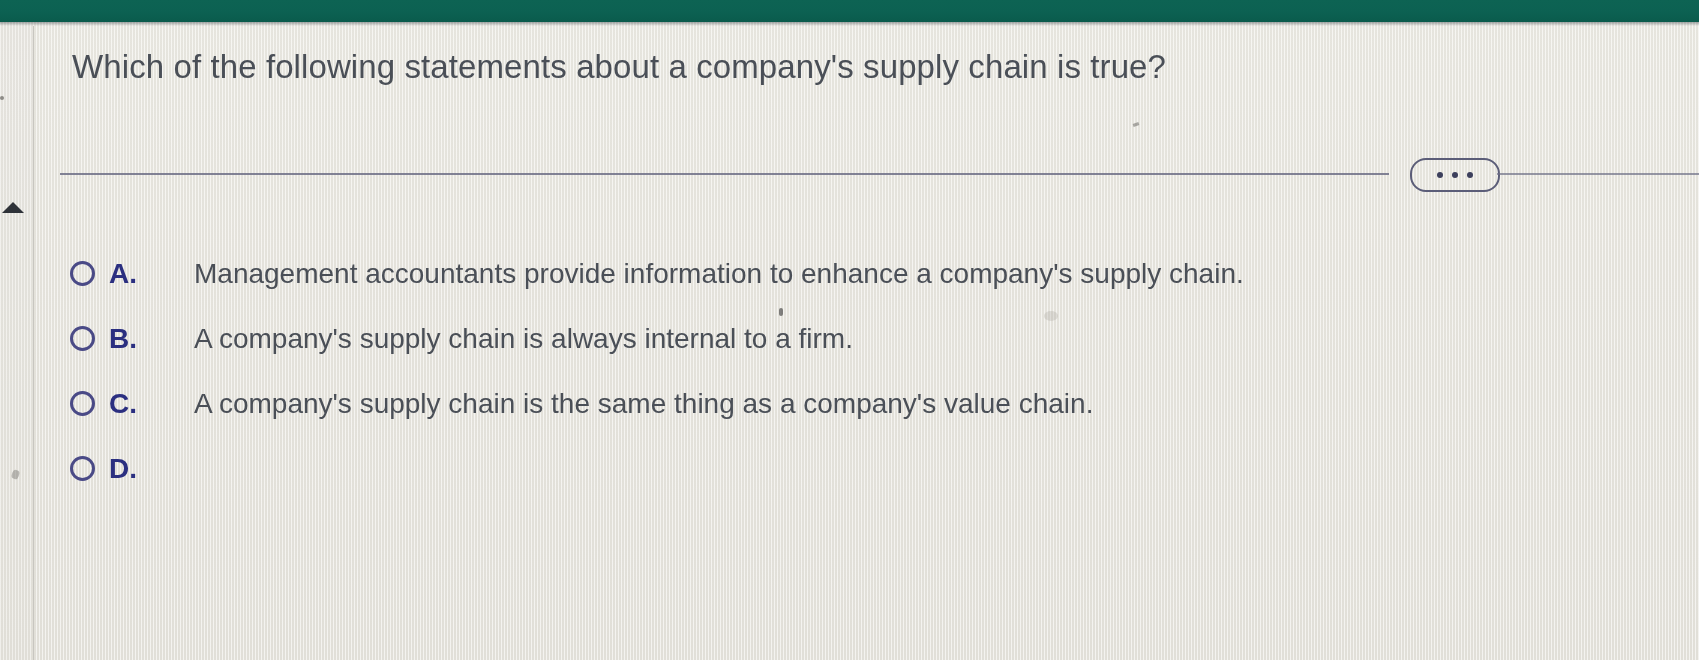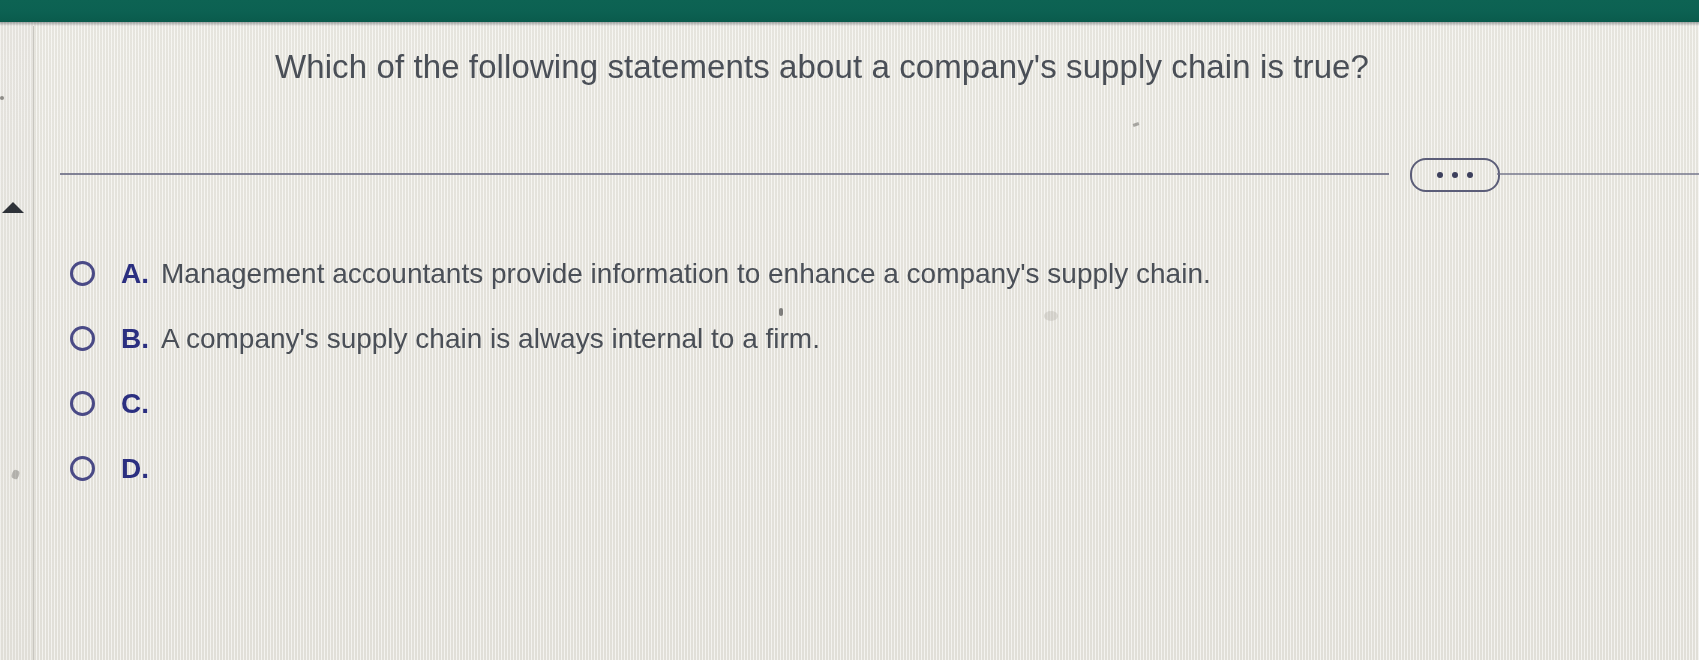--- a/index.html
+++ b/index.html
@@ -19,21 +19,20 @@
     width: 1699px;
     height: 660px;
     background:
       repeating-linear-gradient(90deg,
         rgba(255,255,255,0.55) 0px,
         rgba(255,255,255,0.55) 1px,
         rgba(0,0,0,0.025) 1px,
         rgba(0,0,0,0.025) 3px),
       linear-gradient(180deg, #eceae3 0%, #e9e7e0 40%, #e6e4dd 100%);
     overflow: hidden;
-    text-align: center;
   }
 
   
   #top-bar {
     position: absolute;
     top: 0; left: 0;
     width: 1699px;
     height: 22px;
     background: linear-gradient(180deg, #0d6353 0%, #0c6152 55%, #0a5b4c 100%);
   }
@@ -195,20 +194,21 @@
     flex: 0 0 auto;
     font-size: 28px;
     font-weight: bold;
     color: #2b2f80;
     width: 52px;
   }
   .option-text {
     font-size: 28px;
     color: #4a4f57;
     white-space: nowrap;
+    margin-left: 33px;
   }
 
   
   #option-a-speck {
     position: absolute;
     left: 745px;
     top: 282px;
     width: 4px;
     height: 8px;
     background: rgba(80,80,80,0.7);
@@ -267,20 +267,21 @@
 
       <div class="option-row">
         <span class="radio-circle"></span>
         <span class="option-letter">B.</span>
         <span class="option-text">A company's supply chain is always internal to a firm.</span>
       </div>
 
       <div class="option-row">
         <span class="radio-circle"></span>
         <span class="option-letter">C.</span>
+        <span class="option-text">A company's supply chain is the same thing as a company's value chain.</span>
       </div>
 
       <div class="option-row">
         <span class="radio-circle"></span>
         <span class="option-letter">D.</span>
       </div>
 
     </div>
 
     <div id="option-a-speck"></div>

